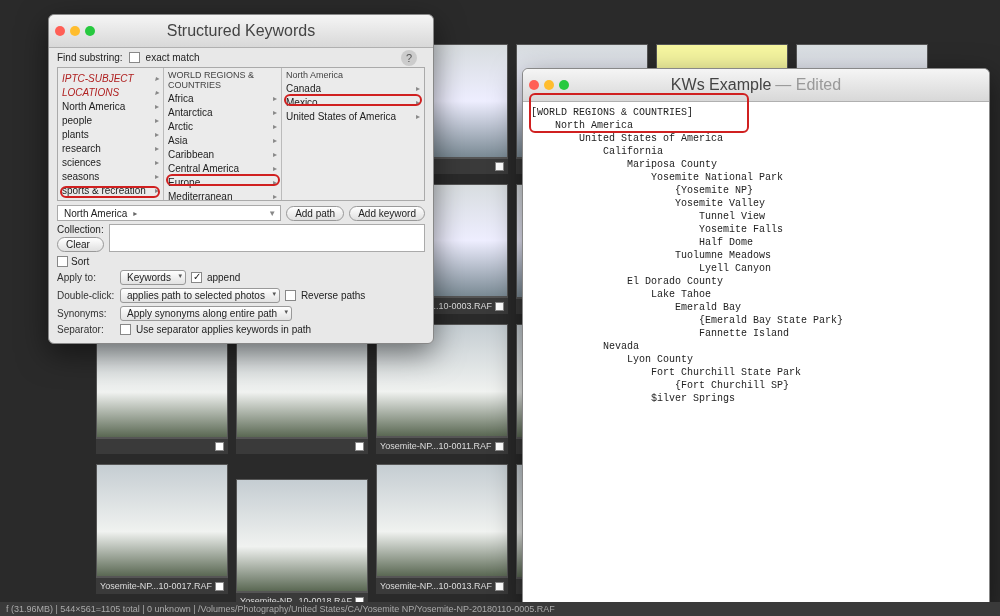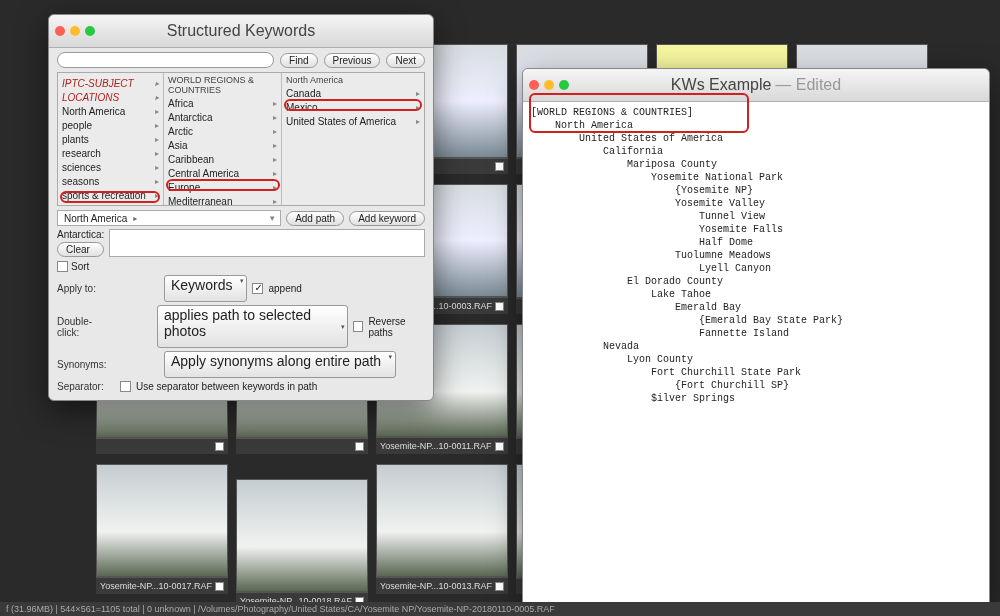--- a/index.html
+++ b/index.html
@@ -48,21 +48,21 @@
 .col-item.red { color: #b02020; font-style: italic; }
 .col-item .arr { color: #888; font-size: 8px; }
 .ring { border: 2px solid #d02020; border-radius: 8px; padding: 0 4px; position: absolute; pointer-events: none; }
 
 .lower { margin-top: 4px; display: flex; flex-direction: column; gap: 3px; }
 .row { display: flex; align-items: center; gap: 5px; }
 .row .lbl { width: 58px; font-size: 10px; color: #333; }
 .pathbar { flex: 1; height: 16px; background: #fff; border: 1px solid #aaa; font-size: 10px; padding: 1px 6px; display: flex; align-items: center; }
 .pathbar .arr { margin-left: 6px; color: #666; font-size: 8px; }
 .bigbox { height: 28px; background: #fff; border: 1px solid #aaa; }
-.dd { background: linear-gradient(#fff,#e2e2e2); border: 1px solid #999; border-radius: 3px; font-size: 14px; padding: 1px 14px 8px 6px; position: relative; cursor: pointer; margin-left: 44px; }
+.dd { background: linear-gradient(#fff,#e2e2e2); border: 1px solid #999; border-radius: 3px; font-size: 10px; padding: 1px 14px 1px 6px; position: relative; cursor: pointer; }
 .dd:after { content: "▾"; position: absolute; right: 3px; font-size: 7px; color: #555; }
 .rightcol { display: flex; flex-direction: column; gap: 3px; margin-left: auto; }
 
 
 .win.te { left: 522px; top: 68px; width: 468px; height: 540px; background: #fff; }
 .te .titlebar span.mod { color: #999; margin-left: 4px; }
 .te-body { font-family: "Courier New", monospace; font-size: 10px; line-height: 13px; padding: 4px 8px; white-space: pre; color: #222; }
 .te-ring { position: absolute; border: 2px solid #d02020; border-radius: 6px; left: 6px; top: 24px; width: 220px; height: 40px; pointer-events: none; }
 
 
@@ -304,25 +304,25 @@
 <div class="win kw">
   <div class="titlebar">
     <div class="traffic">
       <div class="dot r"></div>
       <div class="dot y"></div>
       <div class="dot g"></div>
     </div>
     <span>Structured Keywords</span>
   </div>
   <div class="kw-body">
-    <div class="findrow">
-      <input class="txt" value="" style="">
-      <span class="btn">Find</span>
-      <span class="btn">Previous</span>
-      <span class="btn">Next</span>
+    <div class="findrow" style="position:relative">
+      <span>Find substring:</span>
+      <span class="chk"></span>
+      <span>exact match</span>
+      <span class="help">?</span>
     </div>
 
     <div class="cols" style="position:relative">
       <div class="col c1" id="col1">
         <div class="col-head"></div>
       <div class="col-item red">
             <span>IPTC-SUBJECT</span>
             <span class="arr">▸</span>
           </div>
           <div class="col-item red">
@@ -423,21 +423,21 @@
         <div class="pathbar" style="position:relative">
           <span>North America</span>
           <span class="arr">▸</span>
           <span style="position:absolute; right:4px; color:#888; font-size:8px">▼</span>
         </div>
         <span class="btn">Add path</span>
         <span class="btn">Add keyword</span>
       </div>
       <div class="row" style="align-items:flex-start">
         <div style="display:flex;flex-direction:column;gap:2px">
-          <span>Antarctica:</span>
+          <span>Collection:</span>
           <span class="btn">Clear</span>
           <div style="display:flex;align-items:center;gap:3px;margin-top:2px">
             <span class="chk"></span>
             <span>Sort</span>
           </div>
         </div>
         <div class="bigbox" style="flex:1"></div>
       </div>
 
       <div style="display:flex; gap:4px">
@@ -456,21 +456,21 @@
             <span class="chk"></span>
             <span>Reverse paths</span>
           </div>
           <div class="row">
             <span class="lbl">Synonyms:</span>
             <span class="dd">Apply synonyms along entire path</span>
           </div>
           <div class="row">
             <span class="lbl">Separator:</span>
             <span class="chk"></span>
-            <span>Use separator between keywords in path</span>
+            <span>Use separator applies keywords in path</span>
           </div>
         </div>
       </div>
     </div>
   </div>
 </div>
 
 <div class="win te">
   <div class="titlebar">
     <div class="traffic">

